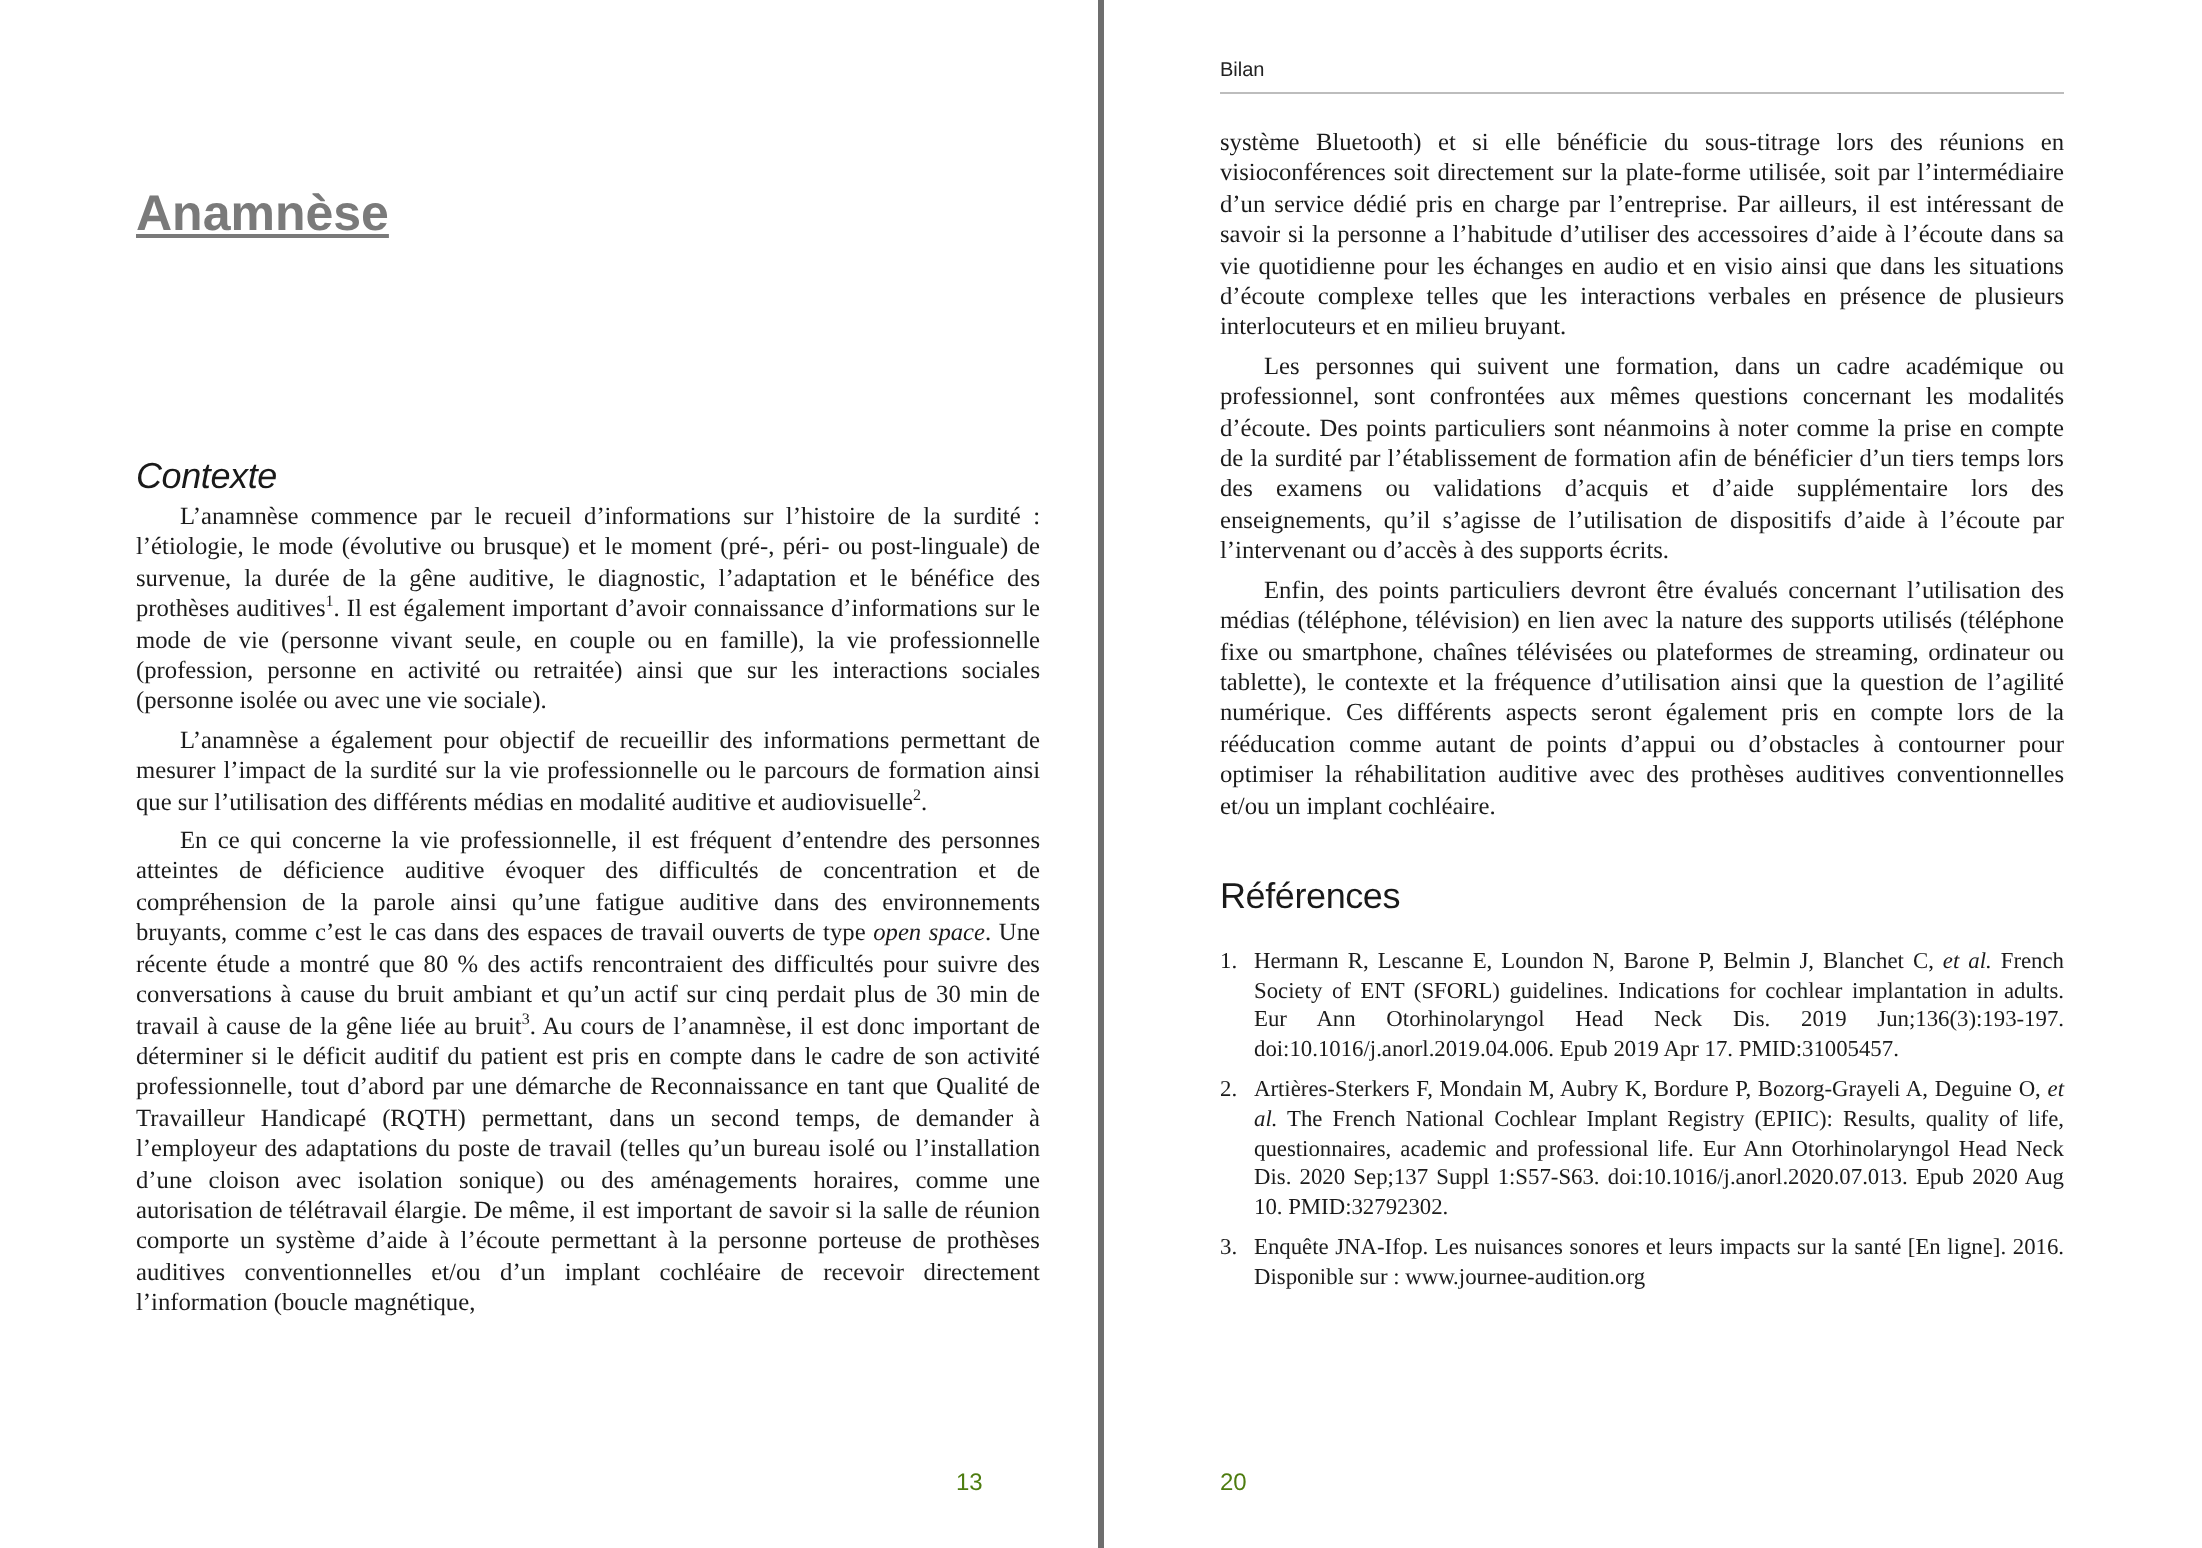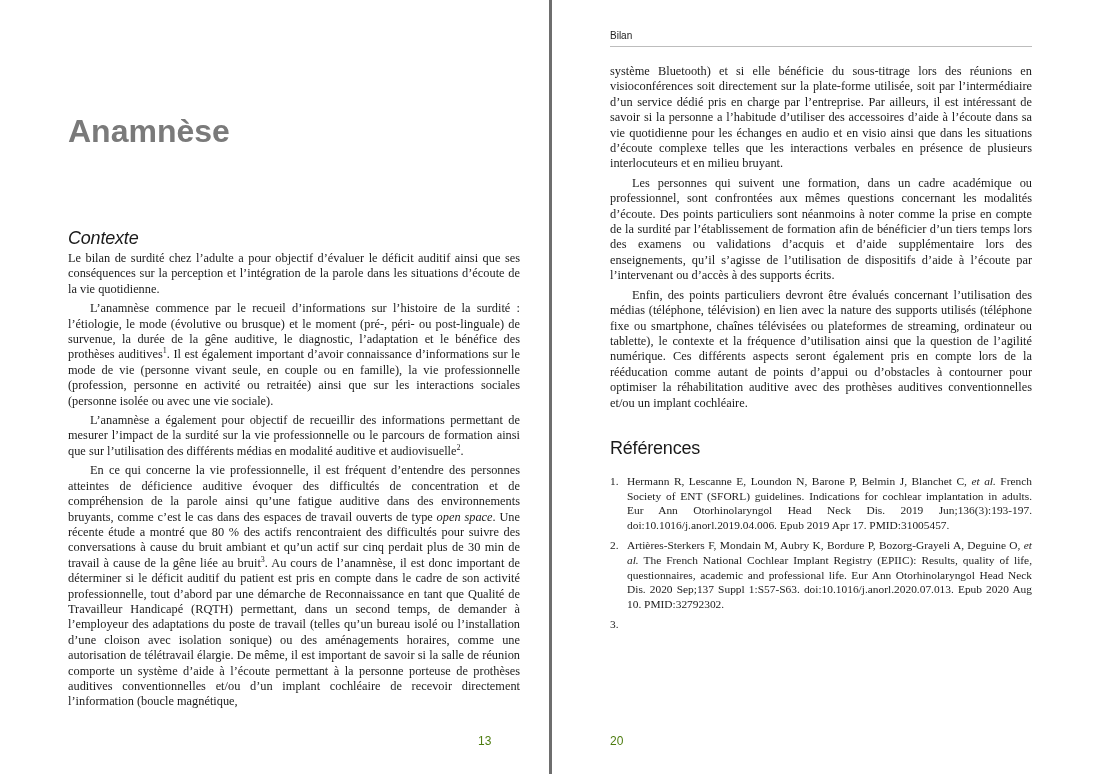--- a/index.html
+++ b/index.html
@@ -6,21 +6,21 @@
   body { width: 1101px; height: 774px; position: relative; overflow: hidden; }
   .page { position: absolute; top: 0; height: 743px; background: #fff; }
   .page-left { left: 0; width: 549px; }
   .page-right { left: 552px; width: 549px; }
   .spine { position: absolute; left: 549px; top: 0; width: 3px; height: 774px; background: #6e6e6e; }
 
   .serif { font-family: "Liberation Serif", "DejaVu Serif", serif; }
   .sans { font-family: "Liberation Sans", "DejaVu Sans", sans-serif; }
 
   .fiche-title { position: absolute; left: 68px; top: 62px; margin: 0; font-size: 31px; font-weight: bold; color: #7a7a7a; line-height: 36px; letter-spacing: -0.5px; }
-  .fiche-subtitle { position: absolute; left: 68px; top: 116px; margin: 0; font-size: 32px; color: #7a7a7a; line-height: 30px; }
+  .fiche-subtitle { position: absolute; left: 68px; top: 92px; margin: 0; font-size: 25px; color: #7a7a7a; line-height: 30px; text-decoration: underline; }
 
   .section-heading { margin: 0; font-size: 18px; color: #1a1a1a; font-weight: normal; letter-spacing: -0.2px; }
   .h-contexte { position: absolute; left: 68px; top: 228px; font-style: italic; }
   .h-refs { position: absolute; left: 610px; top: 438px; }
 
   .body-text { font-size: 12.35px; line-height: 15.4px; color: #1b1b1b; text-align: justify; }
   .body-text p { margin: 0 0 4px 0; text-indent: 22px; }
   .body-text p.first { text-indent: 0; }
   .col-left { position: absolute; left: 68px; top: 251px; width: 452px; }
   .col-right { position: absolute; left: 610px; top: 64px; width: 422px; }
@@ -40,21 +40,20 @@
 </style>
 </head>
 <body>
 
 <div class="page page-left">
   <h2 class="fiche-subtitle sans">Anamnèse</h2>
 
   <h3 class="section-heading h-contexte sans">Contexte</h3>
 
   <div class="body-text col-left serif">
-    <p class="first"><span>Le bilan de surdité chez l’adulte a pour objectif d’évaluer le déficit auditif ainsi que ses conséquences sur la perception et l’intégration de la parole dans les situations d’écoute de la vie quotidienne.</span></p>
     <p><span>L’anamnèse commence par le recueil d’informations sur l’histoire de la surdité : l’étiologie, le mode (évolutive ou brusque) et le moment (pré-, péri- ou post-linguale) de survenue, la durée de la gêne auditive, le diagnostic, l’adaptation et le bénéfice des prothèses auditives</span><sup>1</sup><span>. Il est également important d’avoir connaissance d’informations sur le mode de vie (personne vivant seule, en couple ou en famille), la vie professionnelle (profession, personne en activité ou retraitée) ainsi que sur les interactions sociales (personne isolée ou avec une vie sociale).</span></p>
     <p><span>L’anamnèse a également pour objectif de recueillir des informations permettant de mesurer l’impact de la surdité sur la vie professionnelle ou le parcours de formation ainsi que sur l’utilisation des différents médias en modalité auditive et audiovisuelle</span><sup>2</sup><span>.</span></p>
     <p><span>En ce qui concerne la vie professionnelle, il est fréquent d’entendre des personnes atteintes de déficience auditive évoquer des difficultés de concentration et de compréhension de la parole ainsi qu’une fatigue auditive dans des environnements bruyants, comme c’est le cas dans des espaces de travail ouverts de type </span><i>open space</i><span>. Une récente étude a montré que 80 % des actifs rencontraient des difficultés pour suivre des conversations à cause du bruit ambiant et qu’un actif sur cinq perdait plus de 30 min de travail à cause de la gêne liée au bruit</span><sup>3</sup><span>. Au cours de l’anamnèse, il est donc important de déterminer si le déficit auditif du patient est pris en compte dans le cadre de son activité professionnelle, tout d’abord par une démarche de Reconnaissance en tant que Qualité de Travailleur Handicapé (RQTH) permettant, dans un second temps, de demander à l’employeur des adaptations du poste de travail (telles qu’un bureau isolé ou l’installation d’une cloison avec isolation sonique) ou des aménagements horaires, comme une autorisation de télétravail élargie. De même, il est important de savoir si la salle de réunion comporte un système d’aide à l’écoute permettant à la personne porteuse de prothèses auditives conventionnelles et/ou d’un implant cochléaire de recevoir directement l’information (boucle magnétique,</span></p>
   </div>
 
   <div class="page-number pn-left sans">13</div>
 </div>
 
 <div class="spine"></div>
 
@@ -74,18 +73,18 @@
     <li>
       <span class="num">1.</span>
       <span>Hermann R, Lescanne E, Loundon N, Barone P, Belmin J, Blanchet C, </span><i>et al.</i><span> French Society of ENT (SFORL) guidelines. Indications for cochlear implantation in adults. Eur Ann Otorhinolaryngol Head Neck Dis. 2019 Jun;136(3):193-197. doi:10.1016/j.anorl.2019.04.006. Epub 2019 Apr 17. PMID:31005457.</span>
     </li>
     <li>
       <span class="num">2.</span>
       <span>Artières-Sterkers F, Mondain M, Aubry K, Bordure P, Bozorg-Grayeli A, Deguine O, </span><i>et al.</i><span> The French National Cochlear Implant Registry (EPIIC): Results, quality of life, questionnaires, academic and professional life. Eur Ann Otorhinolaryngol Head Neck Dis. 2020 Sep;137 Suppl 1:S57-S63. doi:10.1016/j.anorl.2020.07.013. Epub 2020 Aug 10. PMID:32792302.</span>
     </li>
     <li>
       <span class="num">3.</span>
-      <i></i><span></span>
+      <span>Enquête JNA-Ifop. Les nuisances sonores et leurs impacts sur la santé [En ligne]. 2016. Disponible sur : www.journee-audition.org</span><i></i><span></span>
     </li>
   </ol>
 
   <div class="page-number pn-right sans">20</div>
 </div>
 
 </body></html>

